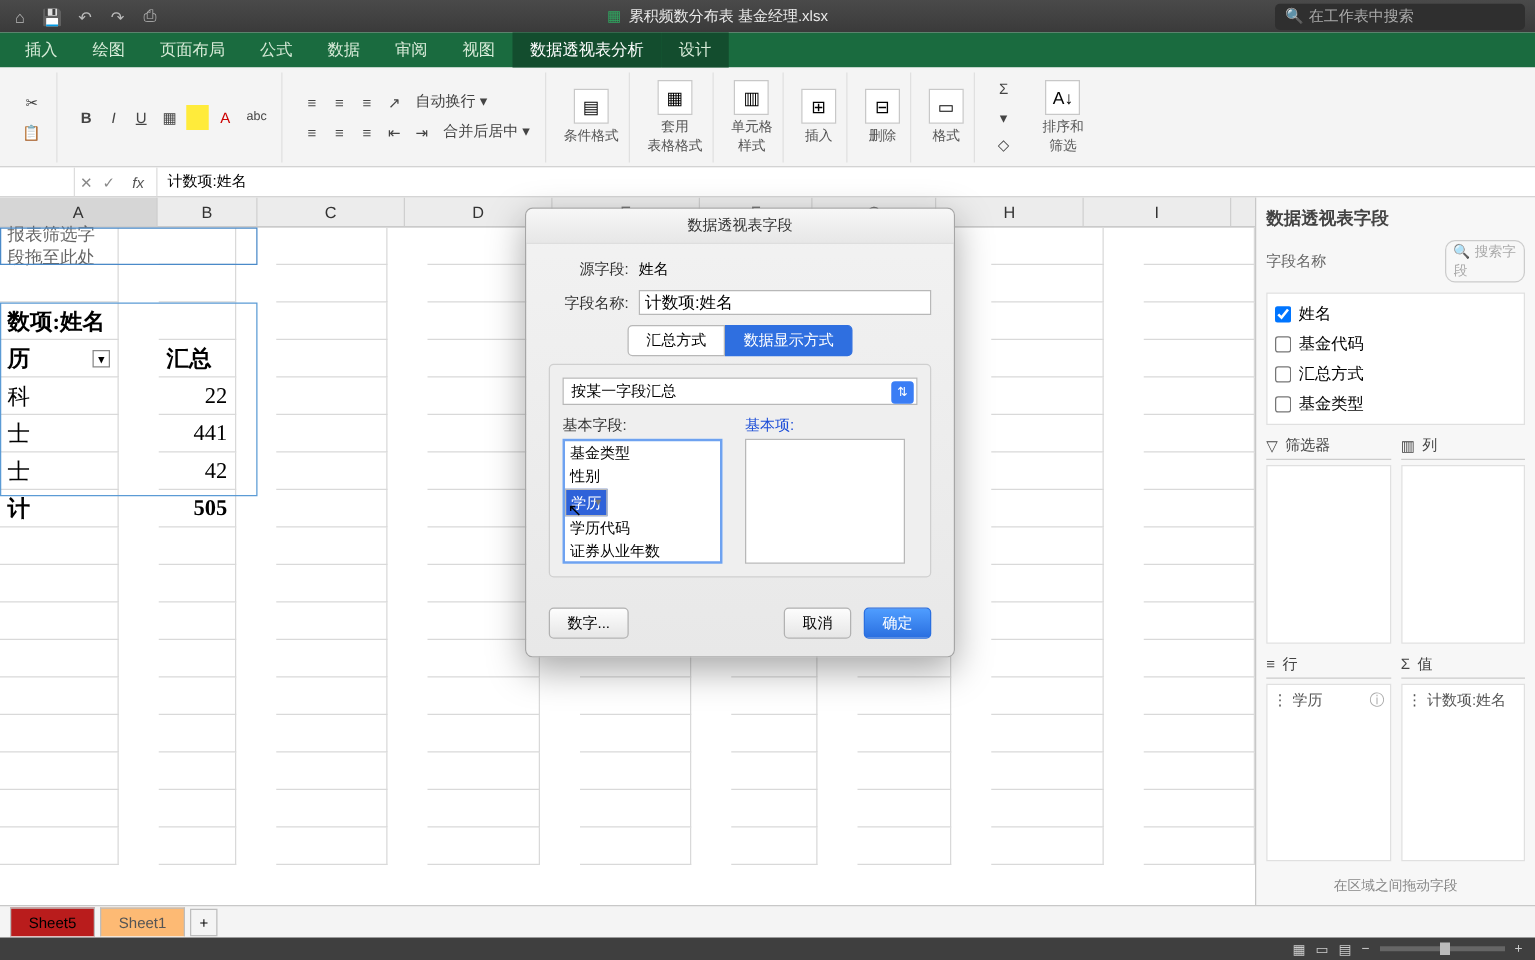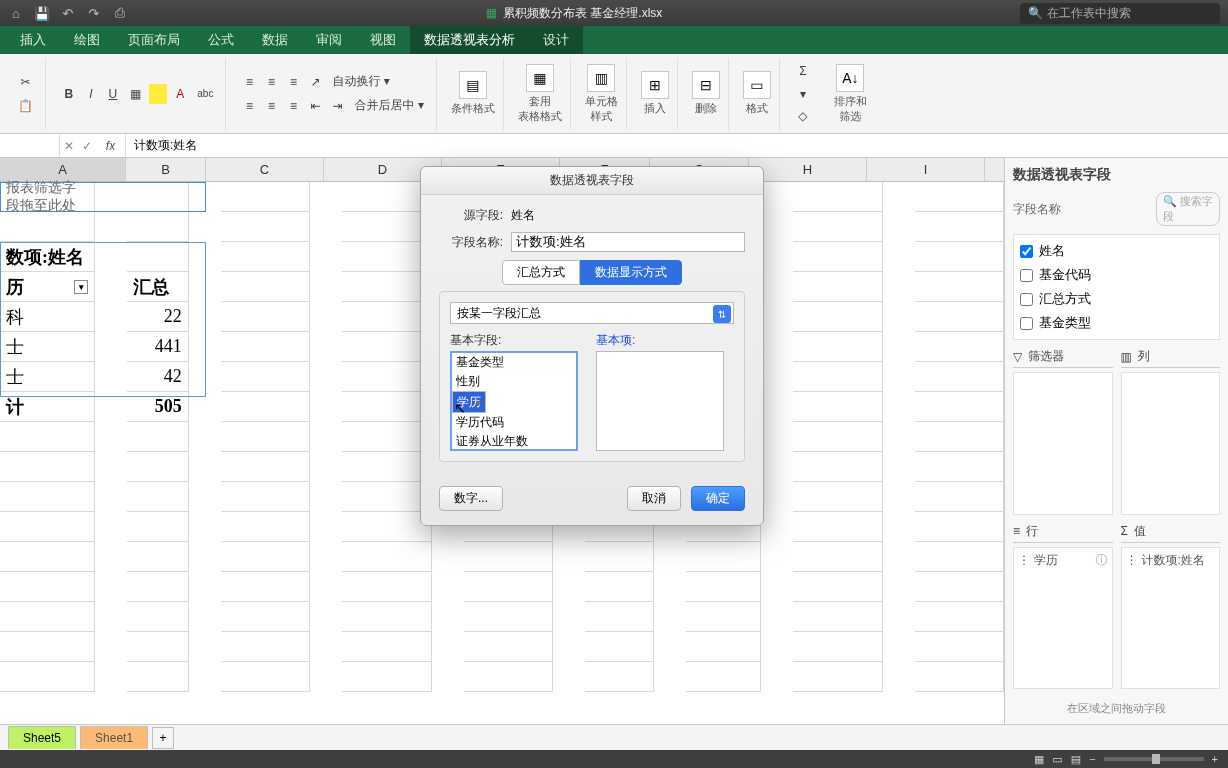--- a/index.html
+++ b/index.html
@@ -60,21 +60,21 @@
 .fp-field input{width:13px;height:13px;}
 .fp-areas{display:grid; grid-template-columns:1fr 1fr; grid-template-rows:auto auto; gap:8px; flex:1;}
 .fp-area{display:flex;flex-direction:column;}
 .fp-area-h{display:flex;align-items:center;gap:6px;font-size:12px;color:#444;border-bottom:1px solid #ccc;padding-bottom:2px;margin-bottom:4px;}
 .fp-box{flex:1;background:#fff;border:1px solid #e0e0e0;min-height:66px;padding:4px;font-size:12px;color:#555;}
 .fp-item{display:flex;align-items:center;gap:4px;}
 .fp-footer{text-align:center;font-size:11px;color:#888;padding:4px 0;}
 
 
 .sheettabs{position:absolute; left:0; right:0; bottom:18px; height:26px; background:#f4f4f4; border-top:1px solid #c8c8c8; display:flex; align-items:center; padding-left:8px; gap:4px;}
-.stab{padding:4px 14px; background:#bef264; border:1px solid #bdbdbd; border-bottom:none; font-size:12px;}
+.stab{padding:4px 14px; background:#b91c1c; border:1px solid #bdbdbd; border-bottom:none; font-size:12px;}
 .stab.inactive{background:#fdba74;color:#555;}
 .addtab{width:22px;height:22px;border:1px solid #bdbdbd;display:flex;align-items:center;justify-content:center;}
 
 
 .statusbar{position:absolute;left:0;right:0;bottom:0;height:18px;background:#3f3f3f;display:flex;align-items:center;justify-content:flex-end;gap:8px;padding:0 10px;color:#ccc;font-size:11px;}
 .zoom-track{width:100px;height:4px;background:#666;position:relative;}
 .zoom-thumb{position:absolute;left:48px;top:-3px;width:8px;height:10px;background:#bbb;}
 
 
 .dialog{position:absolute; left:420px; top:166px; width:344px; background:linear-gradient(#f2f2f2,#e8e8e8); border:1px solid #a6a6a6; border-radius:6px; box-shadow:0 10px 30px rgba(0,0,0,.35); font-size:12px;}

